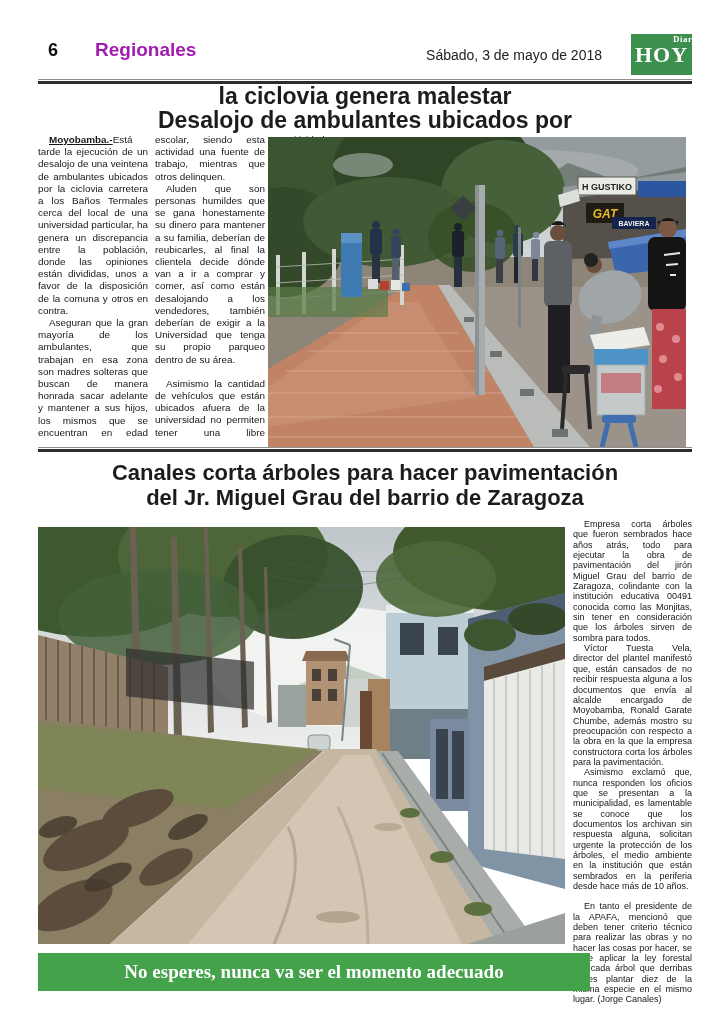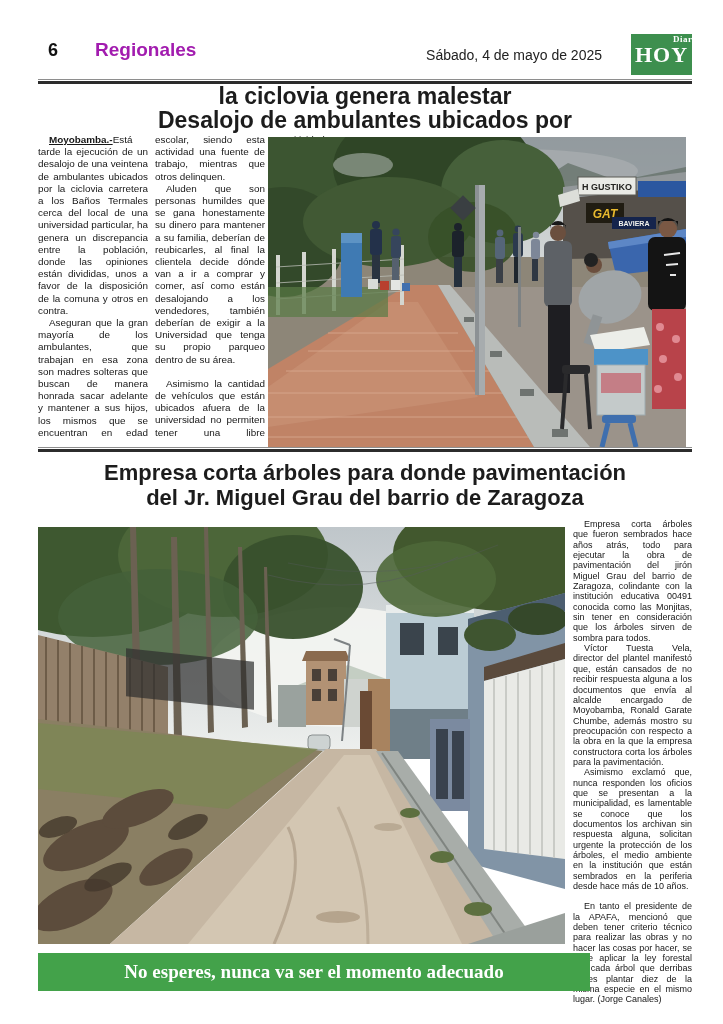--- a/index.html
+++ b/index.html
@@ -55,21 +55,21 @@
   svg { display:block; }
 </style>
 </head>
 <body>
 
 <div class="page">
 
   <div class="masthead">
     <div class="page-num">6</div>
     <div class="section-name">Regionales</div>
-    <div class="edition-date">Sábado, 4 de mayo de 2025</div>
+    <div class="edition-date">Sábado, 3 de mayo de 2018</div>
     <div class="logo">
       <div class="logo-top">Diario</div>
       <div class="logo-main">HOY</div>
     </div>
   </div>
   <div class="rule rule-top"></div>
 
   <div class="headline headline-1">
     <div>la ciclovia genera malestar</div>
     <div>Desalojo de ambulantes ubicados por</div>
@@ -252,21 +252,21 @@
             <line x1="340" y1="286" x2="334" y2="310"></line>
             <line x1="362" y1="286" x2="368" y2="310"></line>
           </g>
       </g>
     </svg>
   </div>
 
   <div class="rule rule-mid"></div>
 
   <div class="headline headline-2">
-    <div>Empresa corta árboles para donde pavimentación</div>
+    <div>Canales corta árboles para hacer pavimentación</div>
     <div>del Jr. Miguel Grau del barrio de Zaragoza</div>
   </div>
 
   <div class="photo2">
     <svg width="527" height="417" viewBox="0 0 527 417">
       <defs>
         <linearGradient id="sky2" x1="0" y1="0" x2="0" y2="1">
           <stop offset="0" stop-color="#bfc6ca"></stop>
             <stop offset="1" stop-color="#eef0ee"></stop>
         </linearGradient>

